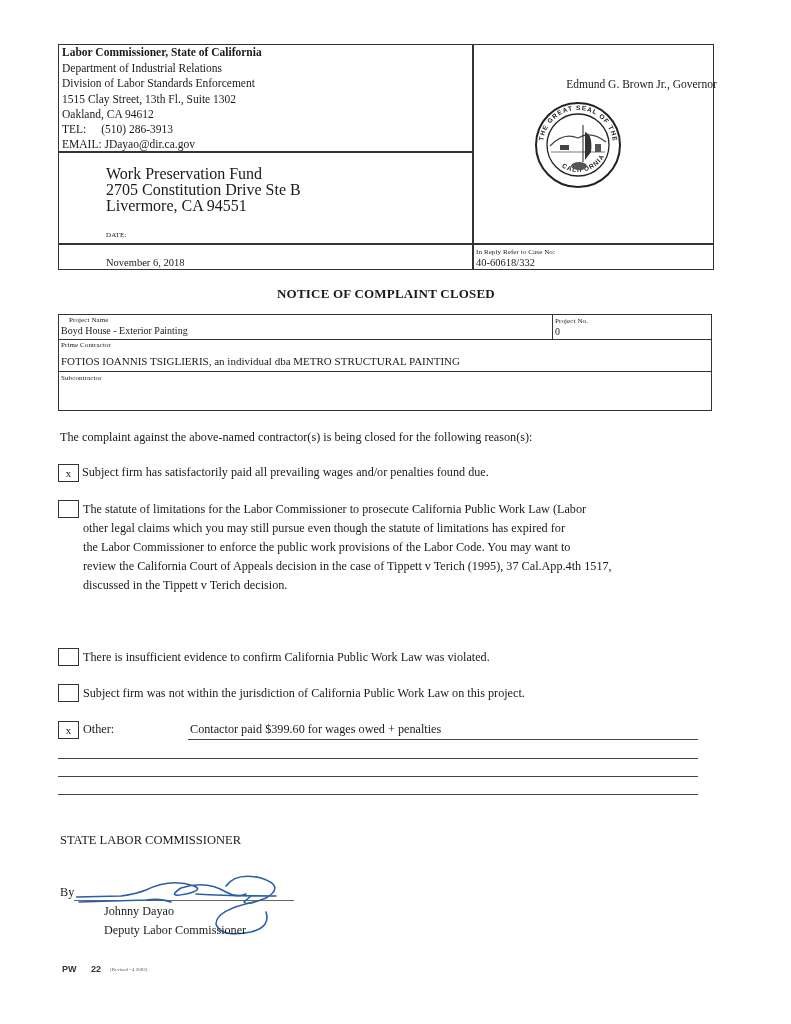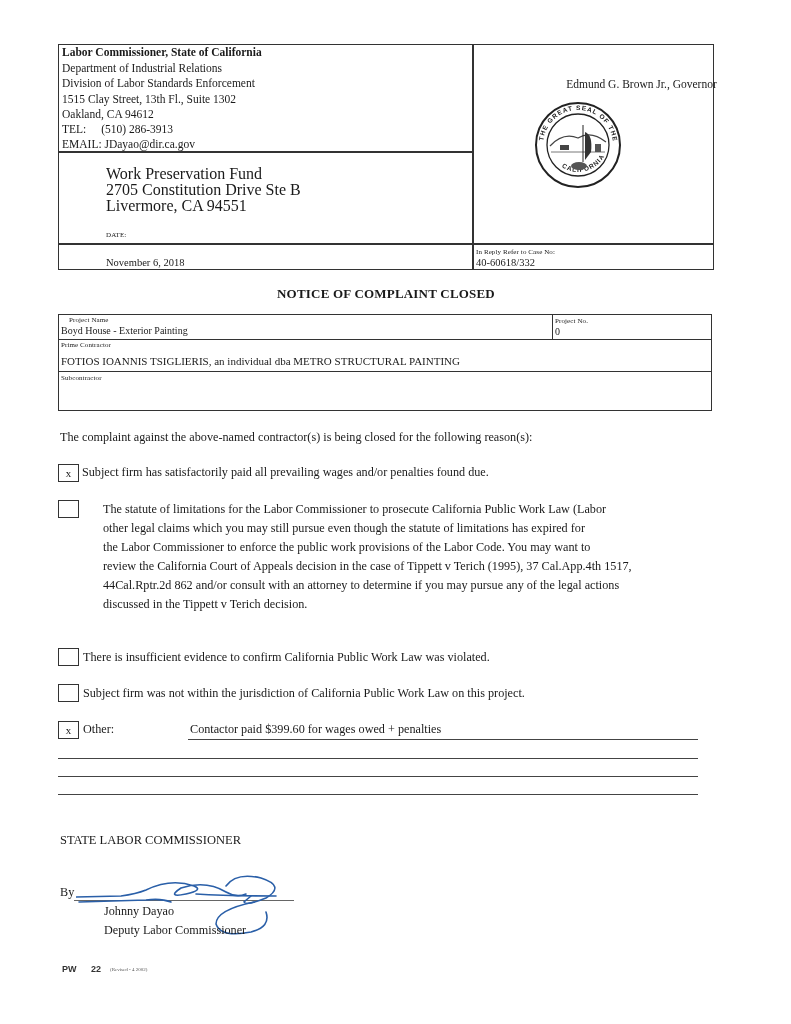--- a/index.html
+++ b/index.html
@@ -102,26 +102,25 @@
 <div class="abs field-val" style="left:61px; top:355px; font-size:11px;">FOTIOS IOANNIS TSIGLIERIS, an individual dba METRO STRUCTURAL PAINTING</div>
 <div class="abs small-label" style="left:61px; top:374px;">Subcontractor</div>
 <div class="abs field-val" style="left:61px; top:386px; font-size:9px;"></div>
 
 <div class="abs body-text" style="left:60px; top:428px;">The complaint against the above-named contractor(s) is being closed for the following reason(s):</div>
 
 <div class="abs checkbox" style="left:58px; top:464px;">x</div>
 <div class="abs body-text" style="left:82px; top:463px;">Subject firm has satisfactorily paid all prevailing wages and/or penalties found due.</div>
 
 <div class="abs checkbox" style="left:58px; top:500px;"></div>
-<div class="abs" style="left:83px; top:500px;margin-left:20px;">
+<div class="abs" style="left:83px; top:500px;">
   <div class="body-text">The statute of limitations for the Labor Commissioner to prosecute California Public Work Law (Labor</div>
   <div class="body-text">other legal claims which you may still pursue even though the statute of limitations has expired for</div>
   <div class="body-text">the Labor Commissioner to enforce the public work provisions of the Labor Code.  You may want to</div>
   <div class="body-text">review the California Court of Appeals decision in the case of Tippett v Terich (1995), 37 Cal.App.4th 1517,</div>
-  <div class="body-text">44Cal.Rptr.2d 862 and/or consult with an attorney to determine if you may pursue any of the legal actions</div>
   <div class="body-text">discussed in the Tippett v Terich decision.</div>
 </div>
 
 <div class="abs checkbox" style="left:58px; top:648px;"></div>
 <div class="abs body-text" style="left:83px; top:648px;">There is insufficient evidence to confirm California Public Work Law was violated.</div>
 
 <div class="abs checkbox" style="left:58px; top:684px;"></div>
 <div class="abs body-text" style="left:83px; top:684px;">Subject firm was not within the jurisdiction of California Public Work Law on this project.</div>
 
 <div class="abs checkbox" style="left:58px; top:721px;">x</div>

